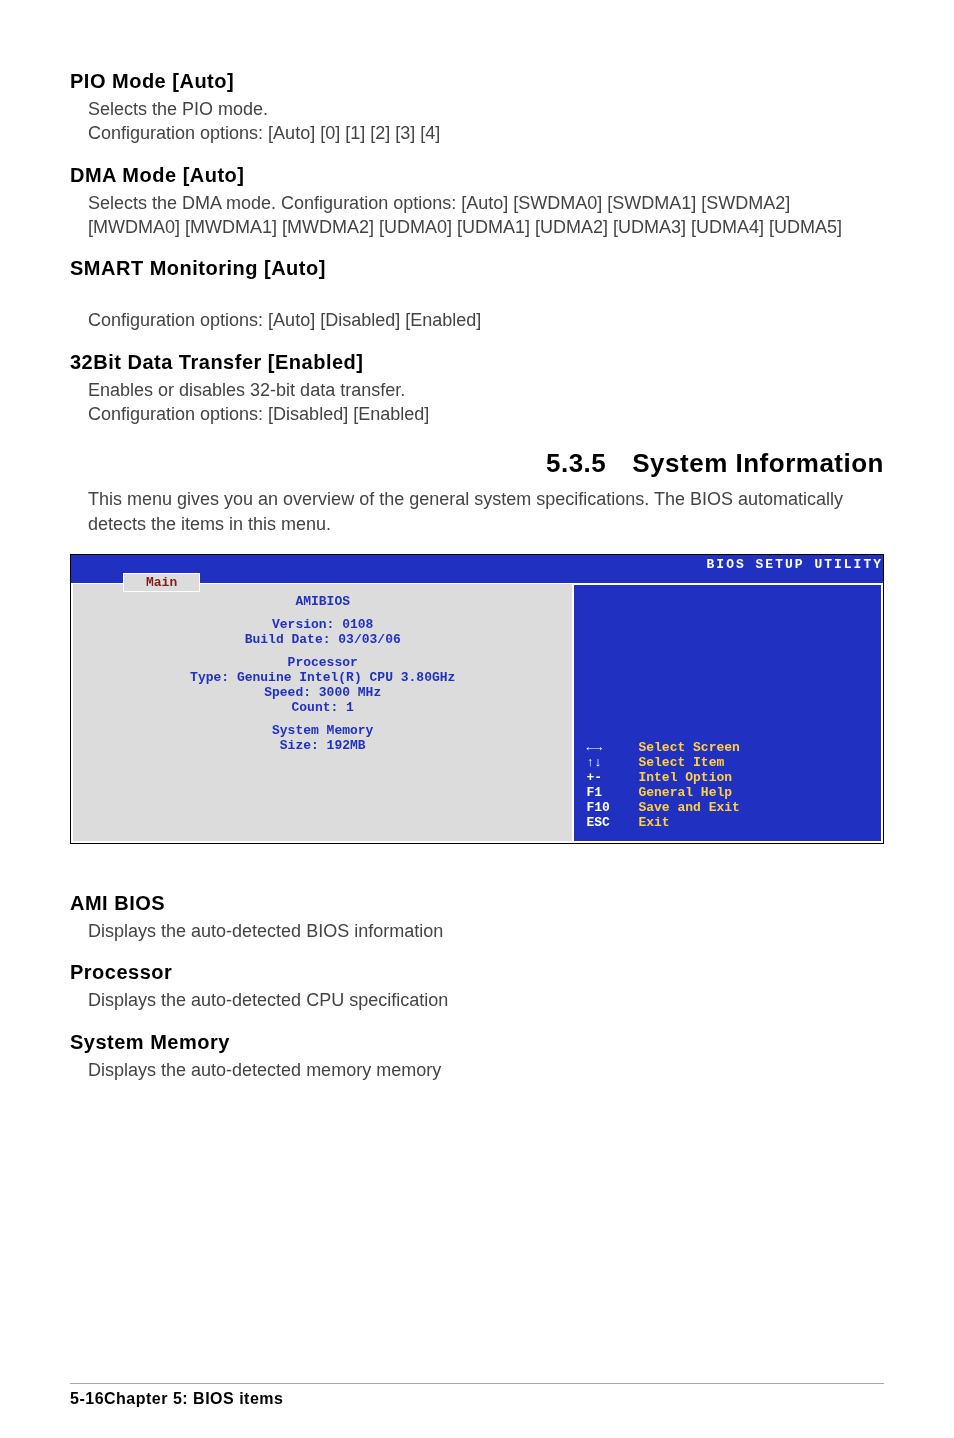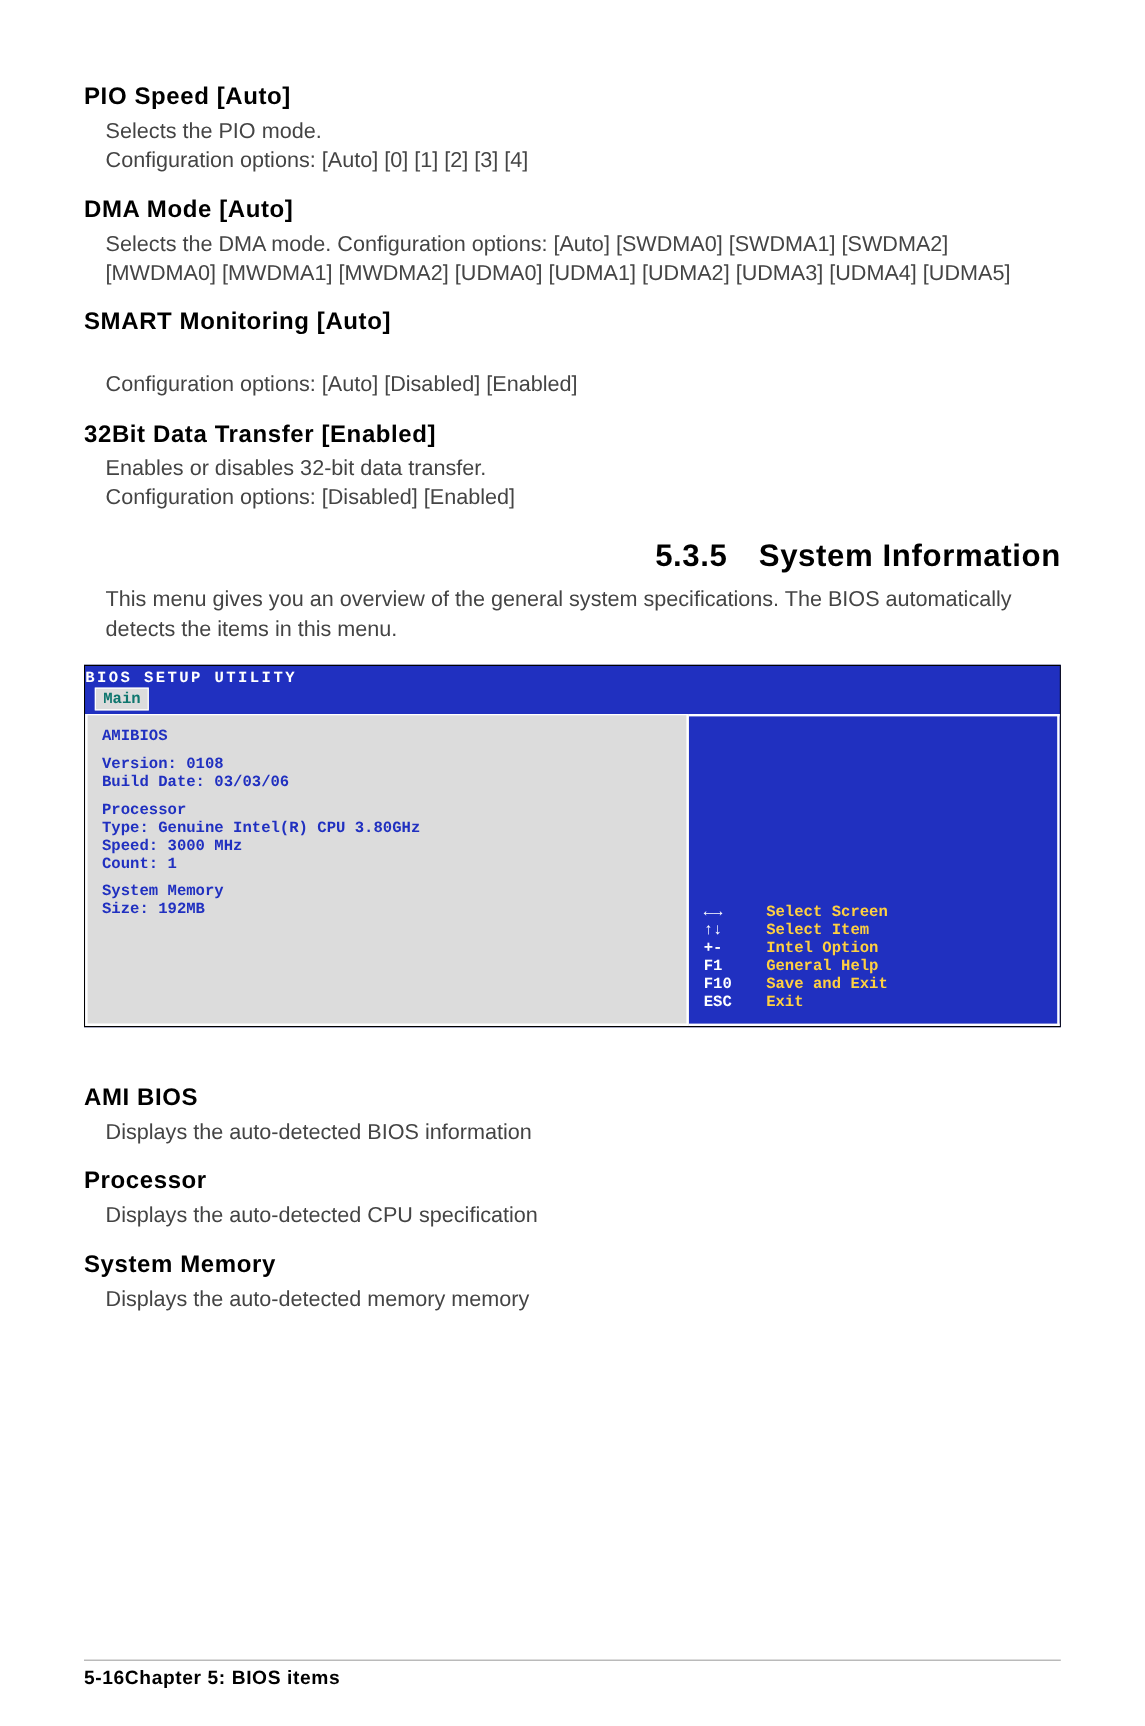--- a/index.html
+++ b/index.html
@@ -45,50 +45,52 @@
     background: #2030c0;
     font-family: "Courier New", monospace;
     font-size: 13px;
     color: #fff;
     position: relative;
   }
   .bios-header {
     background: #2030c0;
     color: #fff;
     font-weight: bold;
-    text-align: left;
+    text-align: right;
     letter-spacing: 2px;
     padding: 2px 0 0 0;
     position: relative;
-    height: 40px;
+    height: 28px;
+    margin-left: 44px;
   }
   .bios-title { display:block; }
   .bios-tab {
     position: absolute;
     left: 8px;
     top: 18px;
     background: #dcdcdc;
-    color: #0f766e;
-    padding: 1px 6px;
+    color: #7f1d1d;
+    padding: 1px 22px;
     font-weight: bold;
     border: 1px solid #fff;
     letter-spacing: 0;
   }
   .bios-body {
     display: flex;
     background: #2030c0;
   }
   .bios-left {
     flex: 0 0 62%;
     background: #dcdcdc;
     color: #2030c0;
     padding: 10px 12px 40px 12px;
     border: 2px solid #fff;
     border-top: 1px solid #fff;
     min-height: 260px;
+    text-align: center;
   }
   .bios-right {
     flex: 1;
     padding: 10px 12px 10px 12px;
     color: #fff;
     border-top: 2px solid #fff;
     border-right: 2px solid #fff;
     border-bottom: 2px solid #fff;
     position: relative;
     min-height: 260px;
@@ -121,21 +123,21 @@
     font-size: 16px;
     font-weight: bold;
     color: #000;
     font-family: "Arial Black", Arial, sans-serif;
     letter-spacing: 0.5px;
   }
 </style>
 </head>
 <body>
 
-<div class="h3">PIO Speed [Auto]</div>
+<div class="h3">PIO Mode [Auto]</div>
 <div class="body-text">
   <span>Selects the PIO mode.</span><br>
   <span>Configuration options: [Auto] [0] [1] [2] [3] [4]</span>
 </div>
 
 <div class="h3">DMA Mode [Auto]</div>
 <div class="body-text">Selects the DMA mode. Configuration options: [Auto] [SWDMA0] [SWDMA1] [SWDMA2] [MWDMA0] [MWDMA1] [MWDMA2] [UDMA0] [UDMA1] [UDMA2] [UDMA3] [UDMA4] [UDMA5]</div>
 
 <div class="h3">SMART Monitoring [Auto]</div>
 <div class="body-text">

